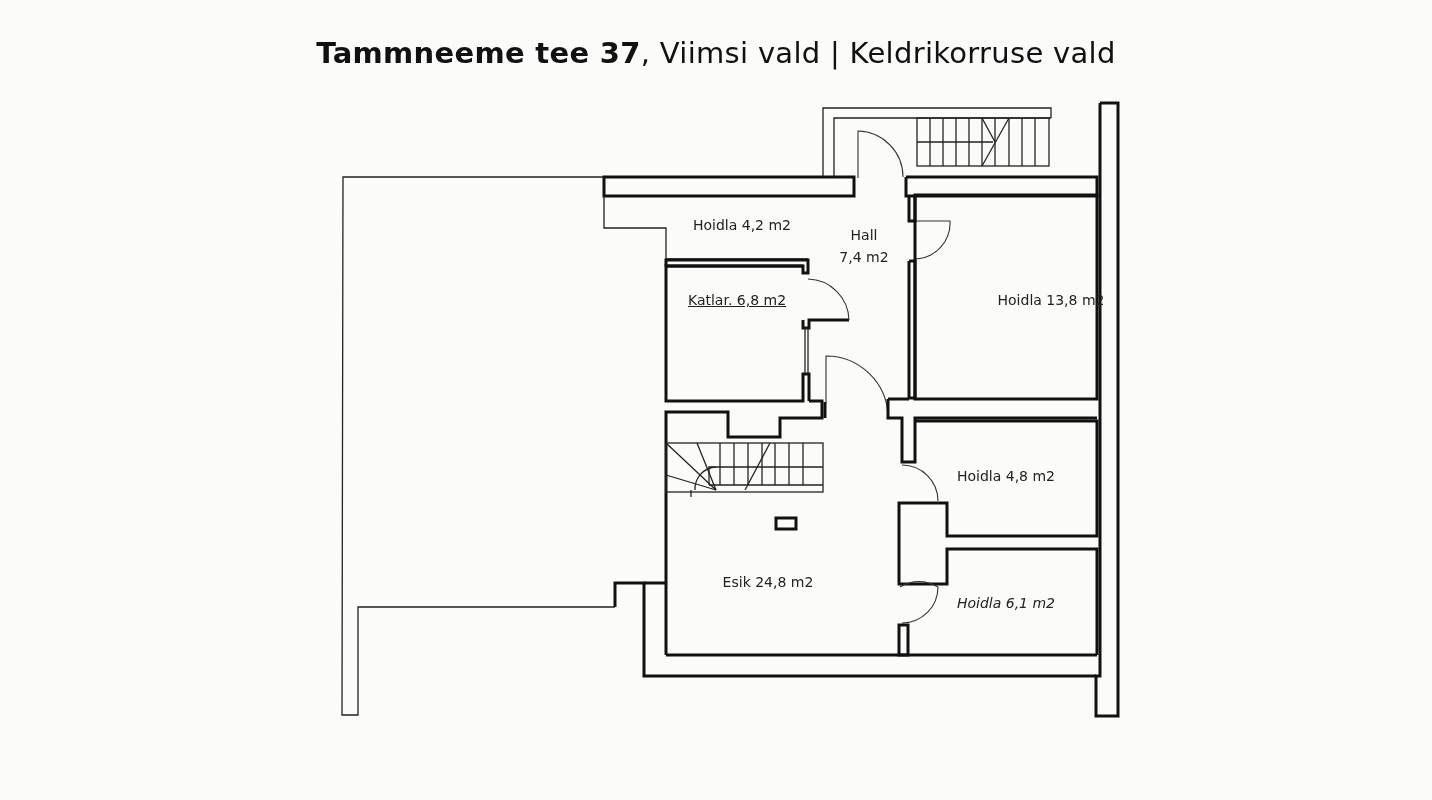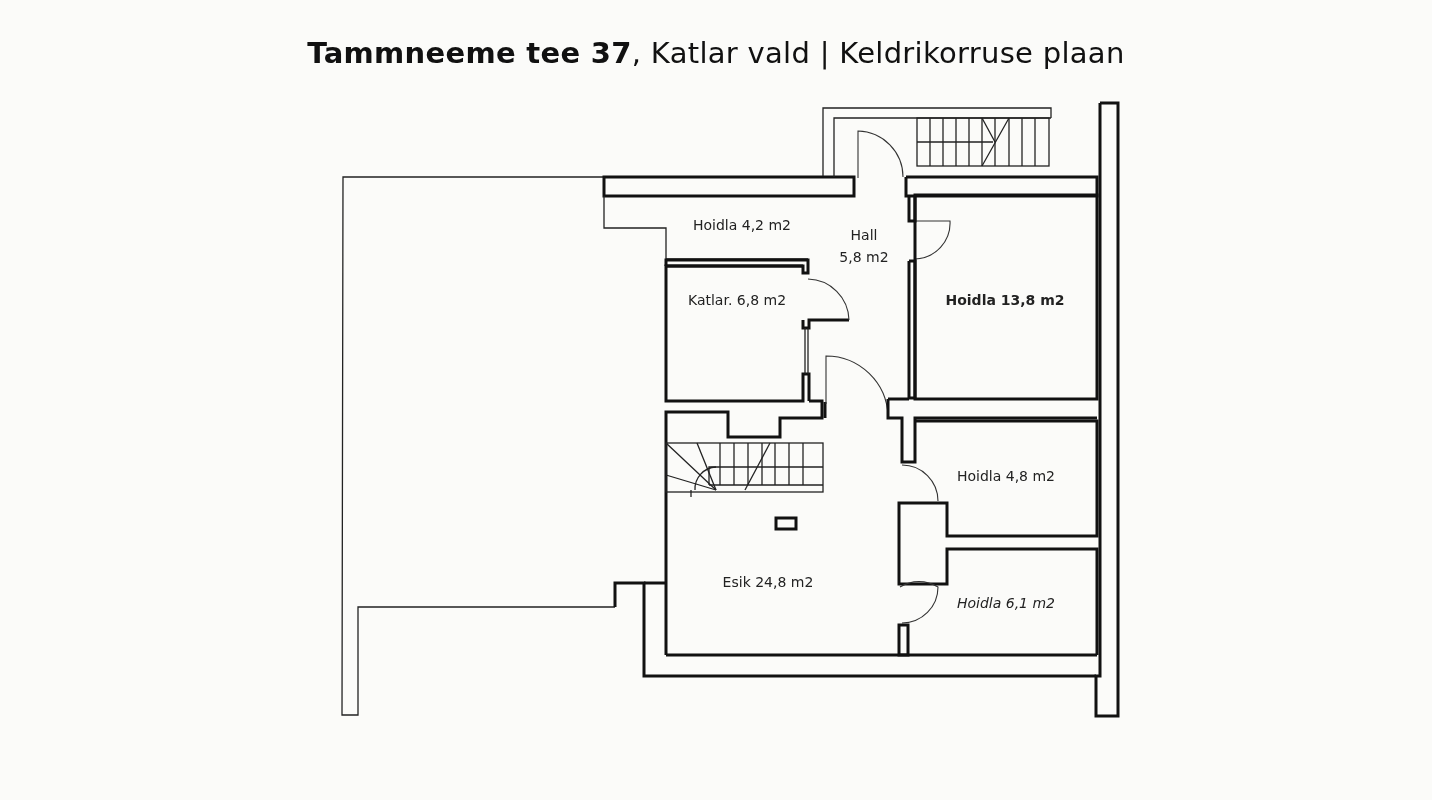--- a/index.html
+++ b/index.html
@@ -37,21 +37,21 @@
     transform: translate(-50%, -50%);
     font-family: "DejaVu Sans", sans-serif;
     text-align: center;
     line-height: 22px;
   }
 </style>
 </head>
 <body>
 
 <div class="title">
-  <span class="bold">Tammneeme tee 37</span><span class="light">, Katlar vald | Keldrikorruse plaan</span>
+  <span class="bold">Tammneeme tee 37</span><span class="light">, Viimsi vald | Keldrikorruse vald</span>
 </div>
 
 <svg class="plan" viewBox="0 0 1432 800">
 
   <polyline class="thin" points="604,177 343,177 342,715 358,715 358,607 615,607"></polyline>
 
   <rect class="wall" x="604" y="177" width="250" height="19"></rect>
 
   <polyline class="wall" points="906,177 906,196 1097,196 1097,177 906,177"></polyline>
 
@@ -130,19 +130,19 @@
     <path class="thin" d="M695,490 A22,22 0 0 1 716,467"></path>
     <line class="thin" x1="691" y1="490" x2="691" y2="497"></line>
   </g>
 
   <rect class="wall" x="776" y="518" width="20" height="11"></rect>
 </svg>
 
 <div class="room-label" style="left:742px; top:225px;text-align:center;">Hoidla 4,2 m2</div>
 <div class="room-label" style="left:864px; top:246px;">
   <div>Hall</div>
-  <div>5,8 m2</div>
+  <div>7,4 m2</div>
 </div>
-<div class="room-label" style="left:737px; top:300px;">Katlar. 6,8 m2</div>
-<div class="room-label" style="left:1005px; top:300px;font-weight:bold;">Hoidla 13,8 m2</div>
+<div class="room-label" style="left:737px; top:300px;text-decoration:underline;">Katlar. 6,8 m2</div>
+<div class="room-label" style="left:1051px; top:300px;">Hoidla 13,8 m2</div>
 <div class="room-label" style="left:1006px; top:476px;">Hoidla 4,8 m2</div>
 <div class="room-label" style="left:768px; top:582px;">Esik 24,8 m2</div>
 <div class="room-label" style="left:1006px; top:603px;font-style:italic;">Hoidla 6,1 m2</div>
 
 </body></html>

